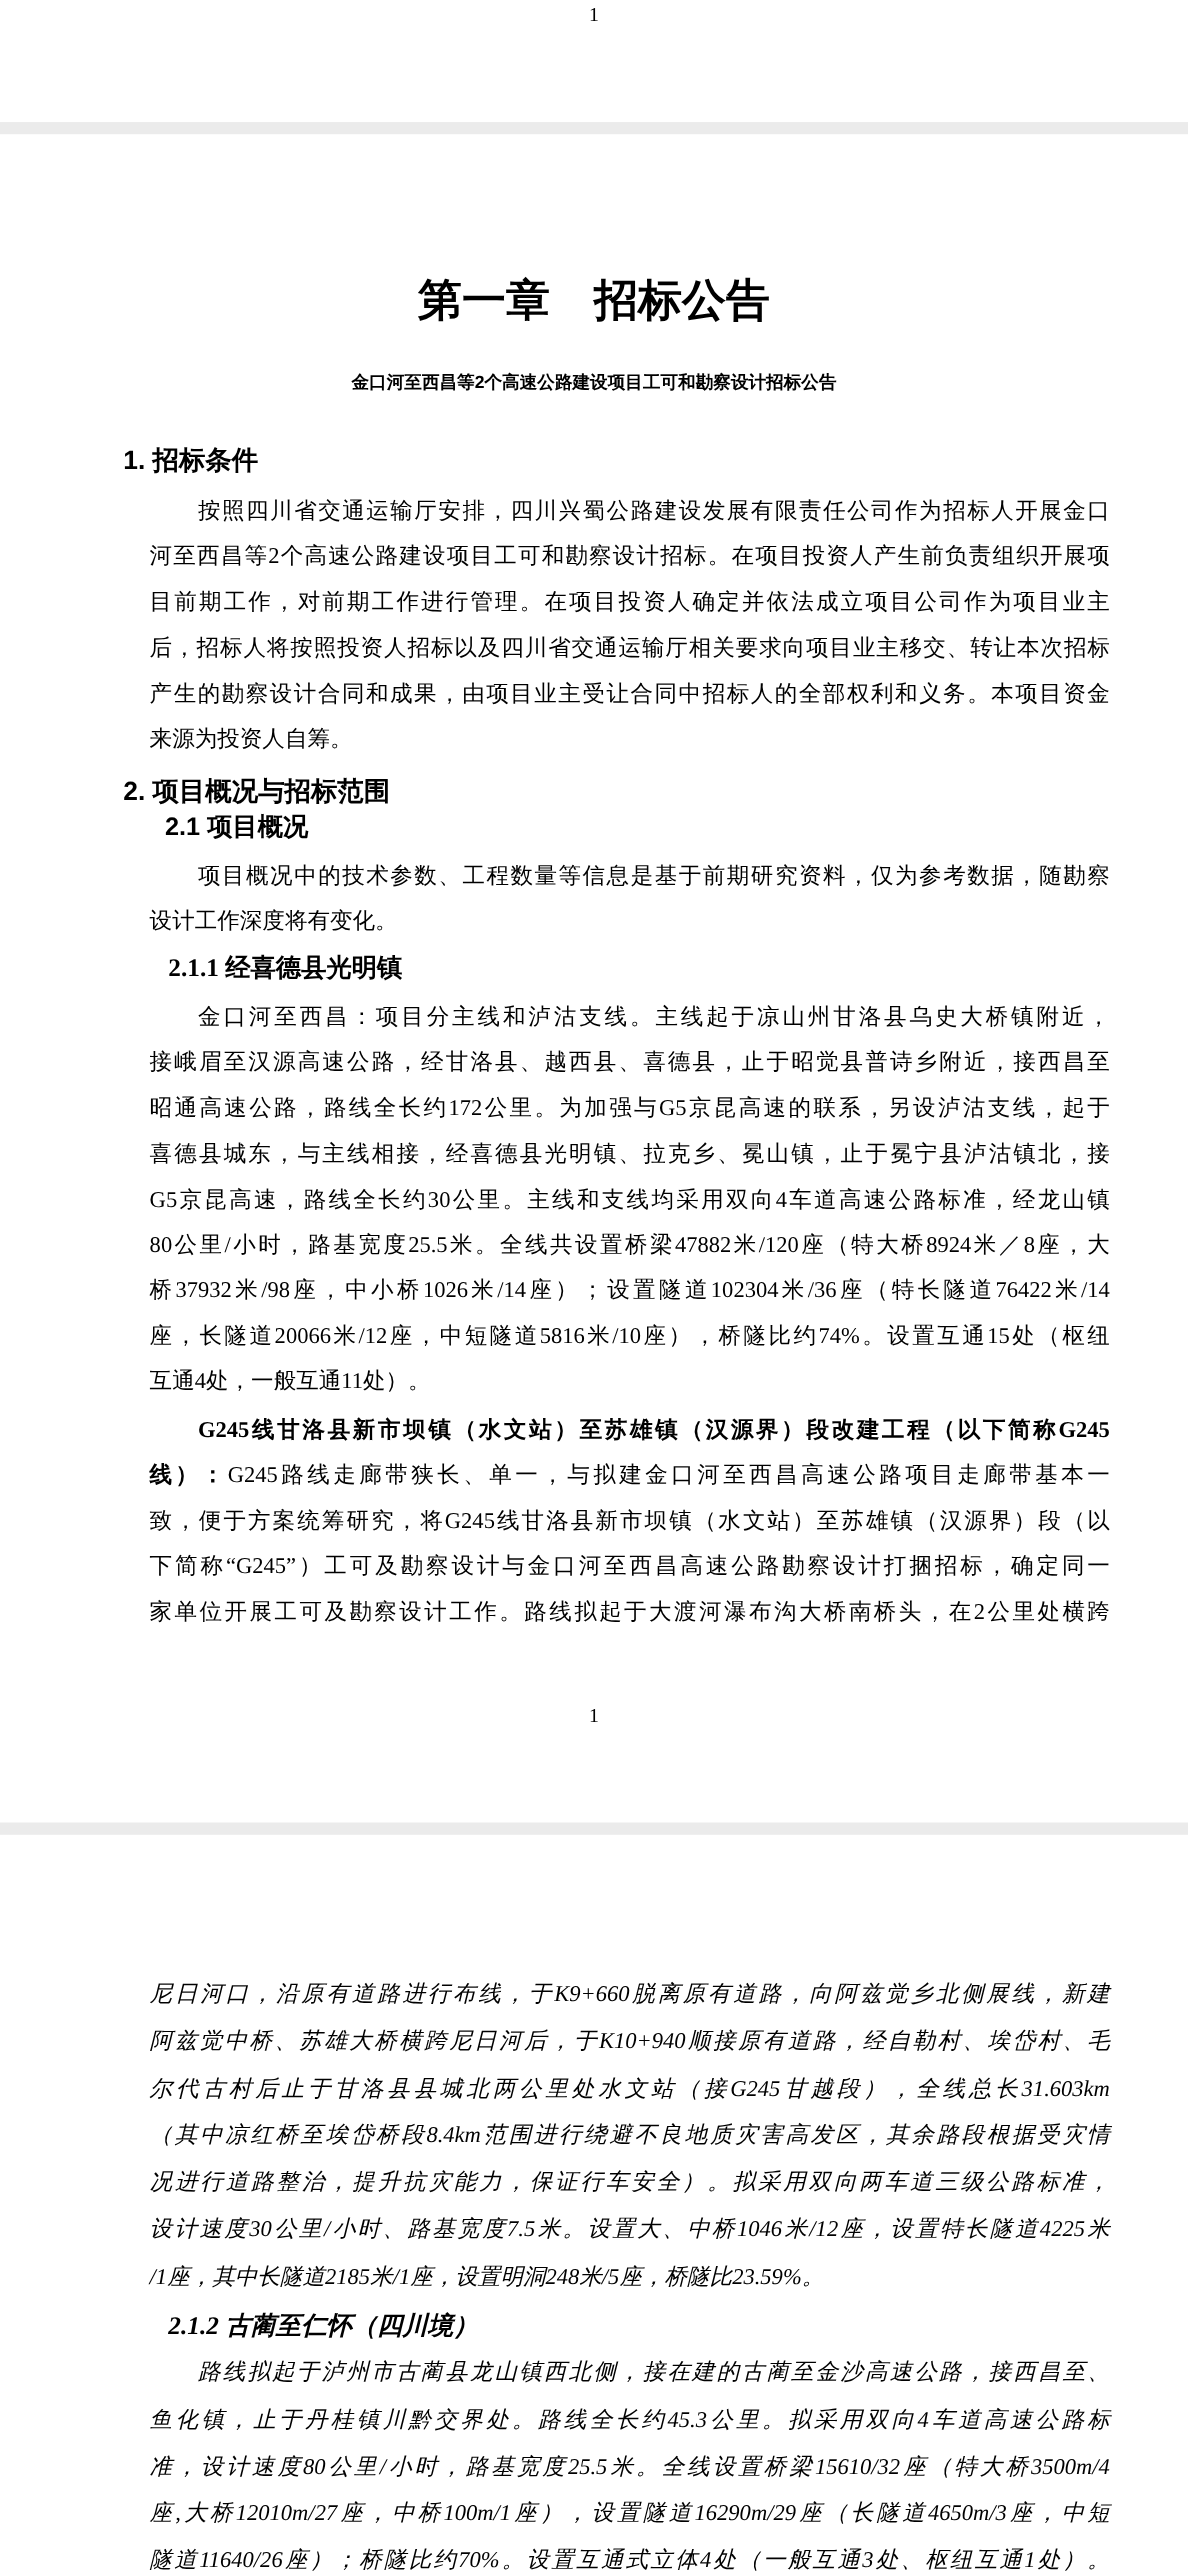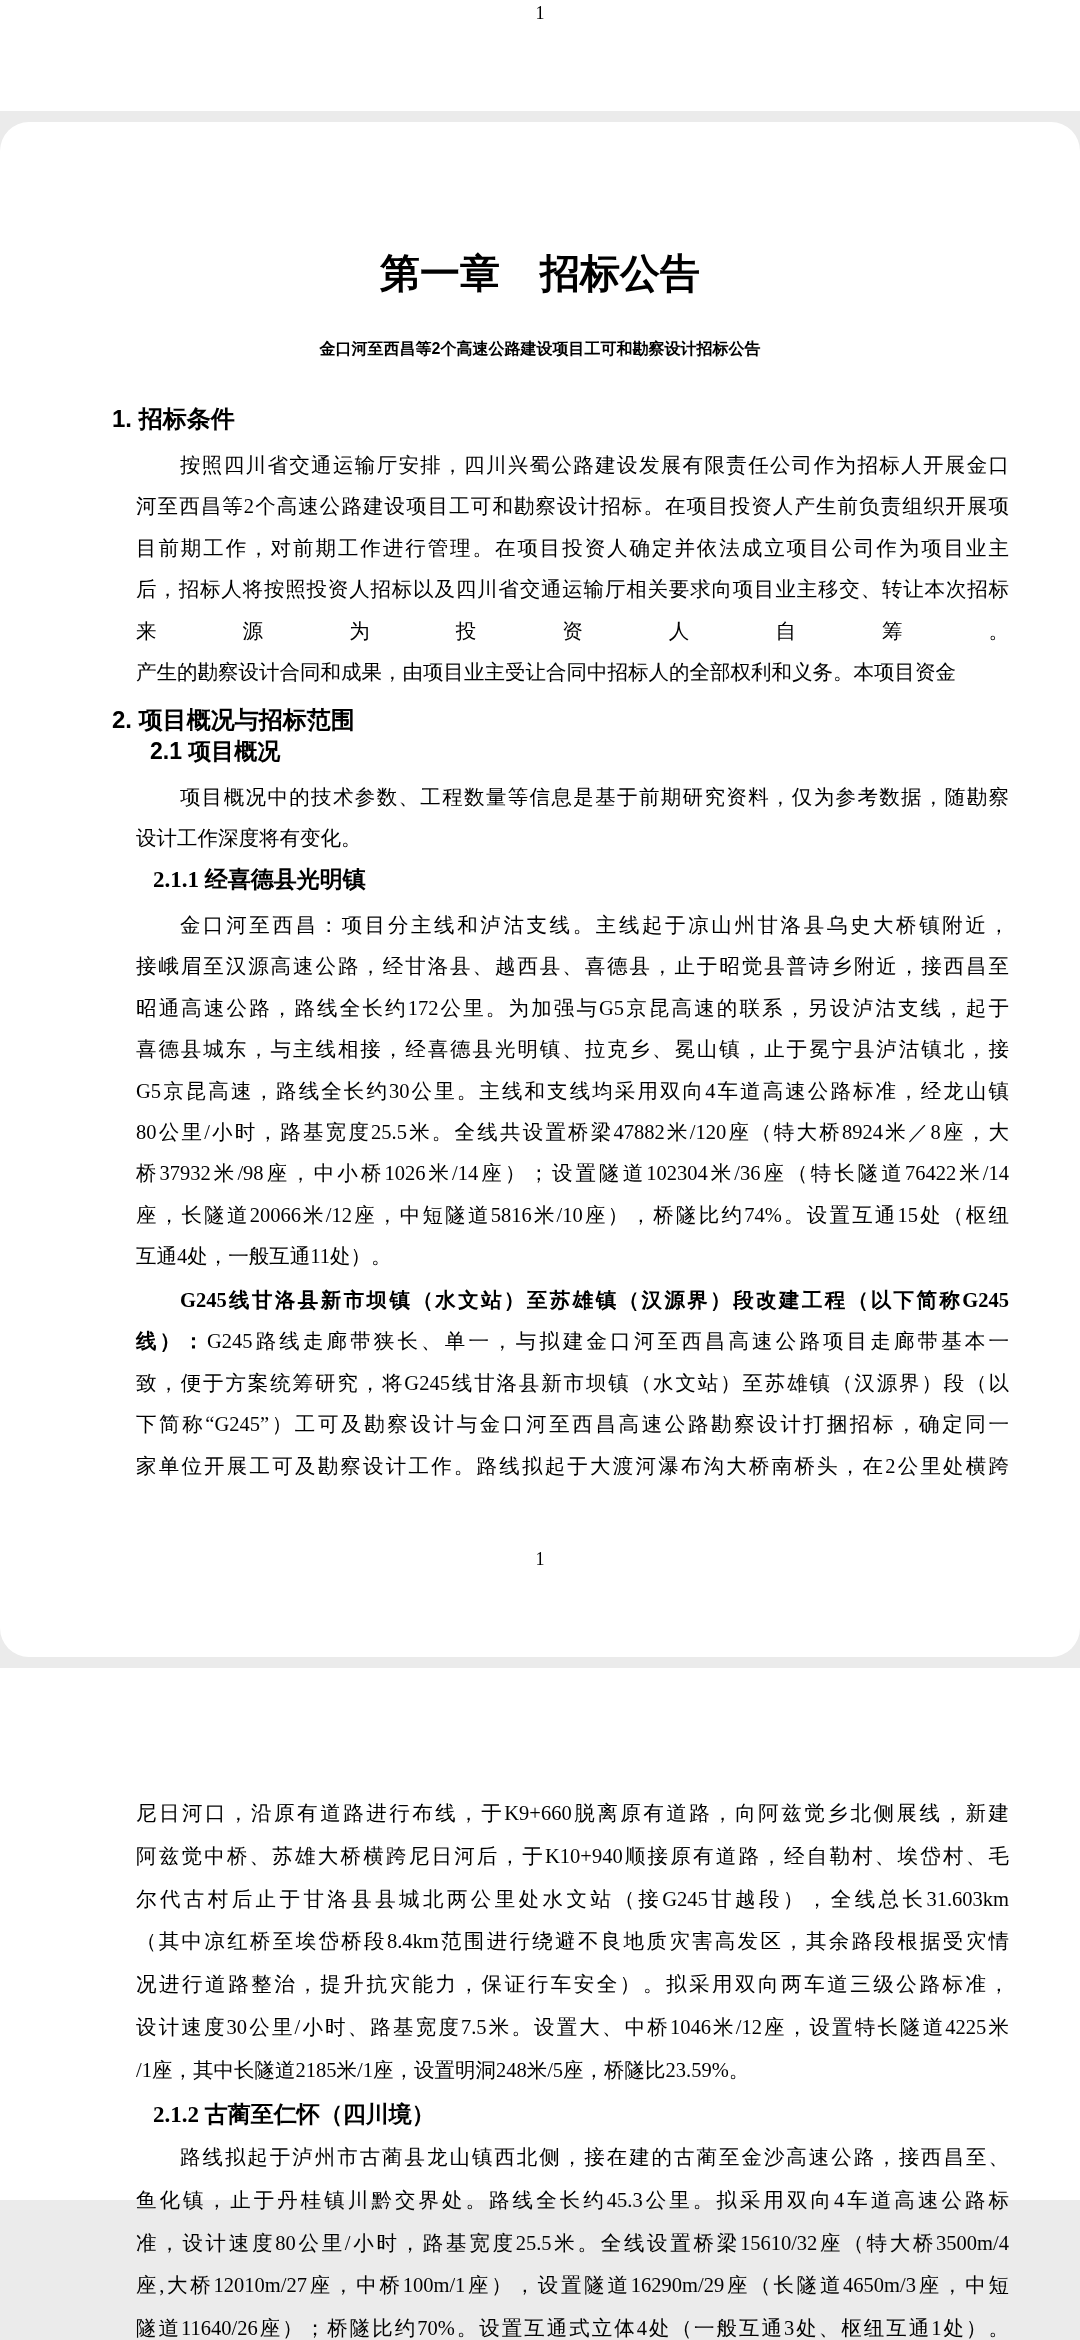--- a/index.html
+++ b/index.html
@@ -3,22 +3,22 @@
 <meta charset="utf-8">
 <style>
   html,body{margin:0;padding:0;background:#ebebeb;}
   .screen{
     position:relative;width:1080px;height:2340px;overflow:hidden;
     background:#ebebeb;color:#000;
     font-family:"Liberation Serif","DejaVu Serif",serif;
   }
   .page{position:absolute;left:0;width:1080px;background:#ffffff;}
   #pageA{top:0;height:111px;}
-  #pageB{top:122px;height:1535px;border-radius:29px;}
-  #pageC{top:1668px;height:532px;}
+  #pageB{top:122px;height:1535px;}
+  #pageC{top:1668px;height:672px;font-style:italic;}
   .sep{position:absolute;left:0;width:1080px;height:11px;background:#ebebeb;}
   #sep1{top:111px;}
   #sep2{top:1657px;}
 
   .blk{position:absolute;left:112px;width:873px;}
   .full{position:absolute;left:0;width:1080px;text-align:center;}
 
   .pagenum{font-size:18px;line-height:22px;}
 
   .hei{font-family:"Liberation Sans","DejaVu Sans",sans-serif;font-weight:bold;}
@@ -55,22 +55,22 @@
     <div class="full hei subtitle" style="top:211px">金口河至西昌等2个高速公路建设项目工可和勘察设计招标公告</div>
 
     <div class="blk hei h-l1" style="top:279px">1. 招标条件</div>
 
     <div class="blk body-txt lhB para" style="top:323px">
       <div>
           <div class="tline indent">按照四川省交通运输厅安排，四川兴蜀公路建设发展有限责任公司作为招标人开展金口</div>
           <div class="tline">河至西昌等2个高速公路建设项目工可和勘察设计招标。在项目投资人产生前负责组织开展项</div>
           <div class="tline">目前期工作，对前期工作进行管理。在项目投资人确定并依法成立项目公司作为项目业主</div>
           <div class="tline">后，招标人将按照投资人招标以及四川省交通运输厅相关要求向项目业主移交、转让本次招标</div>
+          <div class="tline">产生的勘察设计合同和成果，由项目业主受让合同中招标人的全部权利和义务。本项目资金</div>
           <div class="tline">来源为投资人自筹。</div>
-          <div class="tline">产生的勘察设计合同和成果，由项目业主受让合同中招标人的全部权利和义务。本项目资金</div>
         </div>
     </div>
 
     <div class="blk hei h-l1" style="top:580px">2. 项目概况与招标范围</div>
 
     <div class="blk hei h-l2" style="top:615px">2.1 项目概况</div>
 
     <div class="blk body-txt lhB para" style="top:655px">
       <div>
           <div class="tline indent">项目概况中的技术参数、工程数量等信息是基于前期研究资料，仅为参考数据，随勘察</div>

